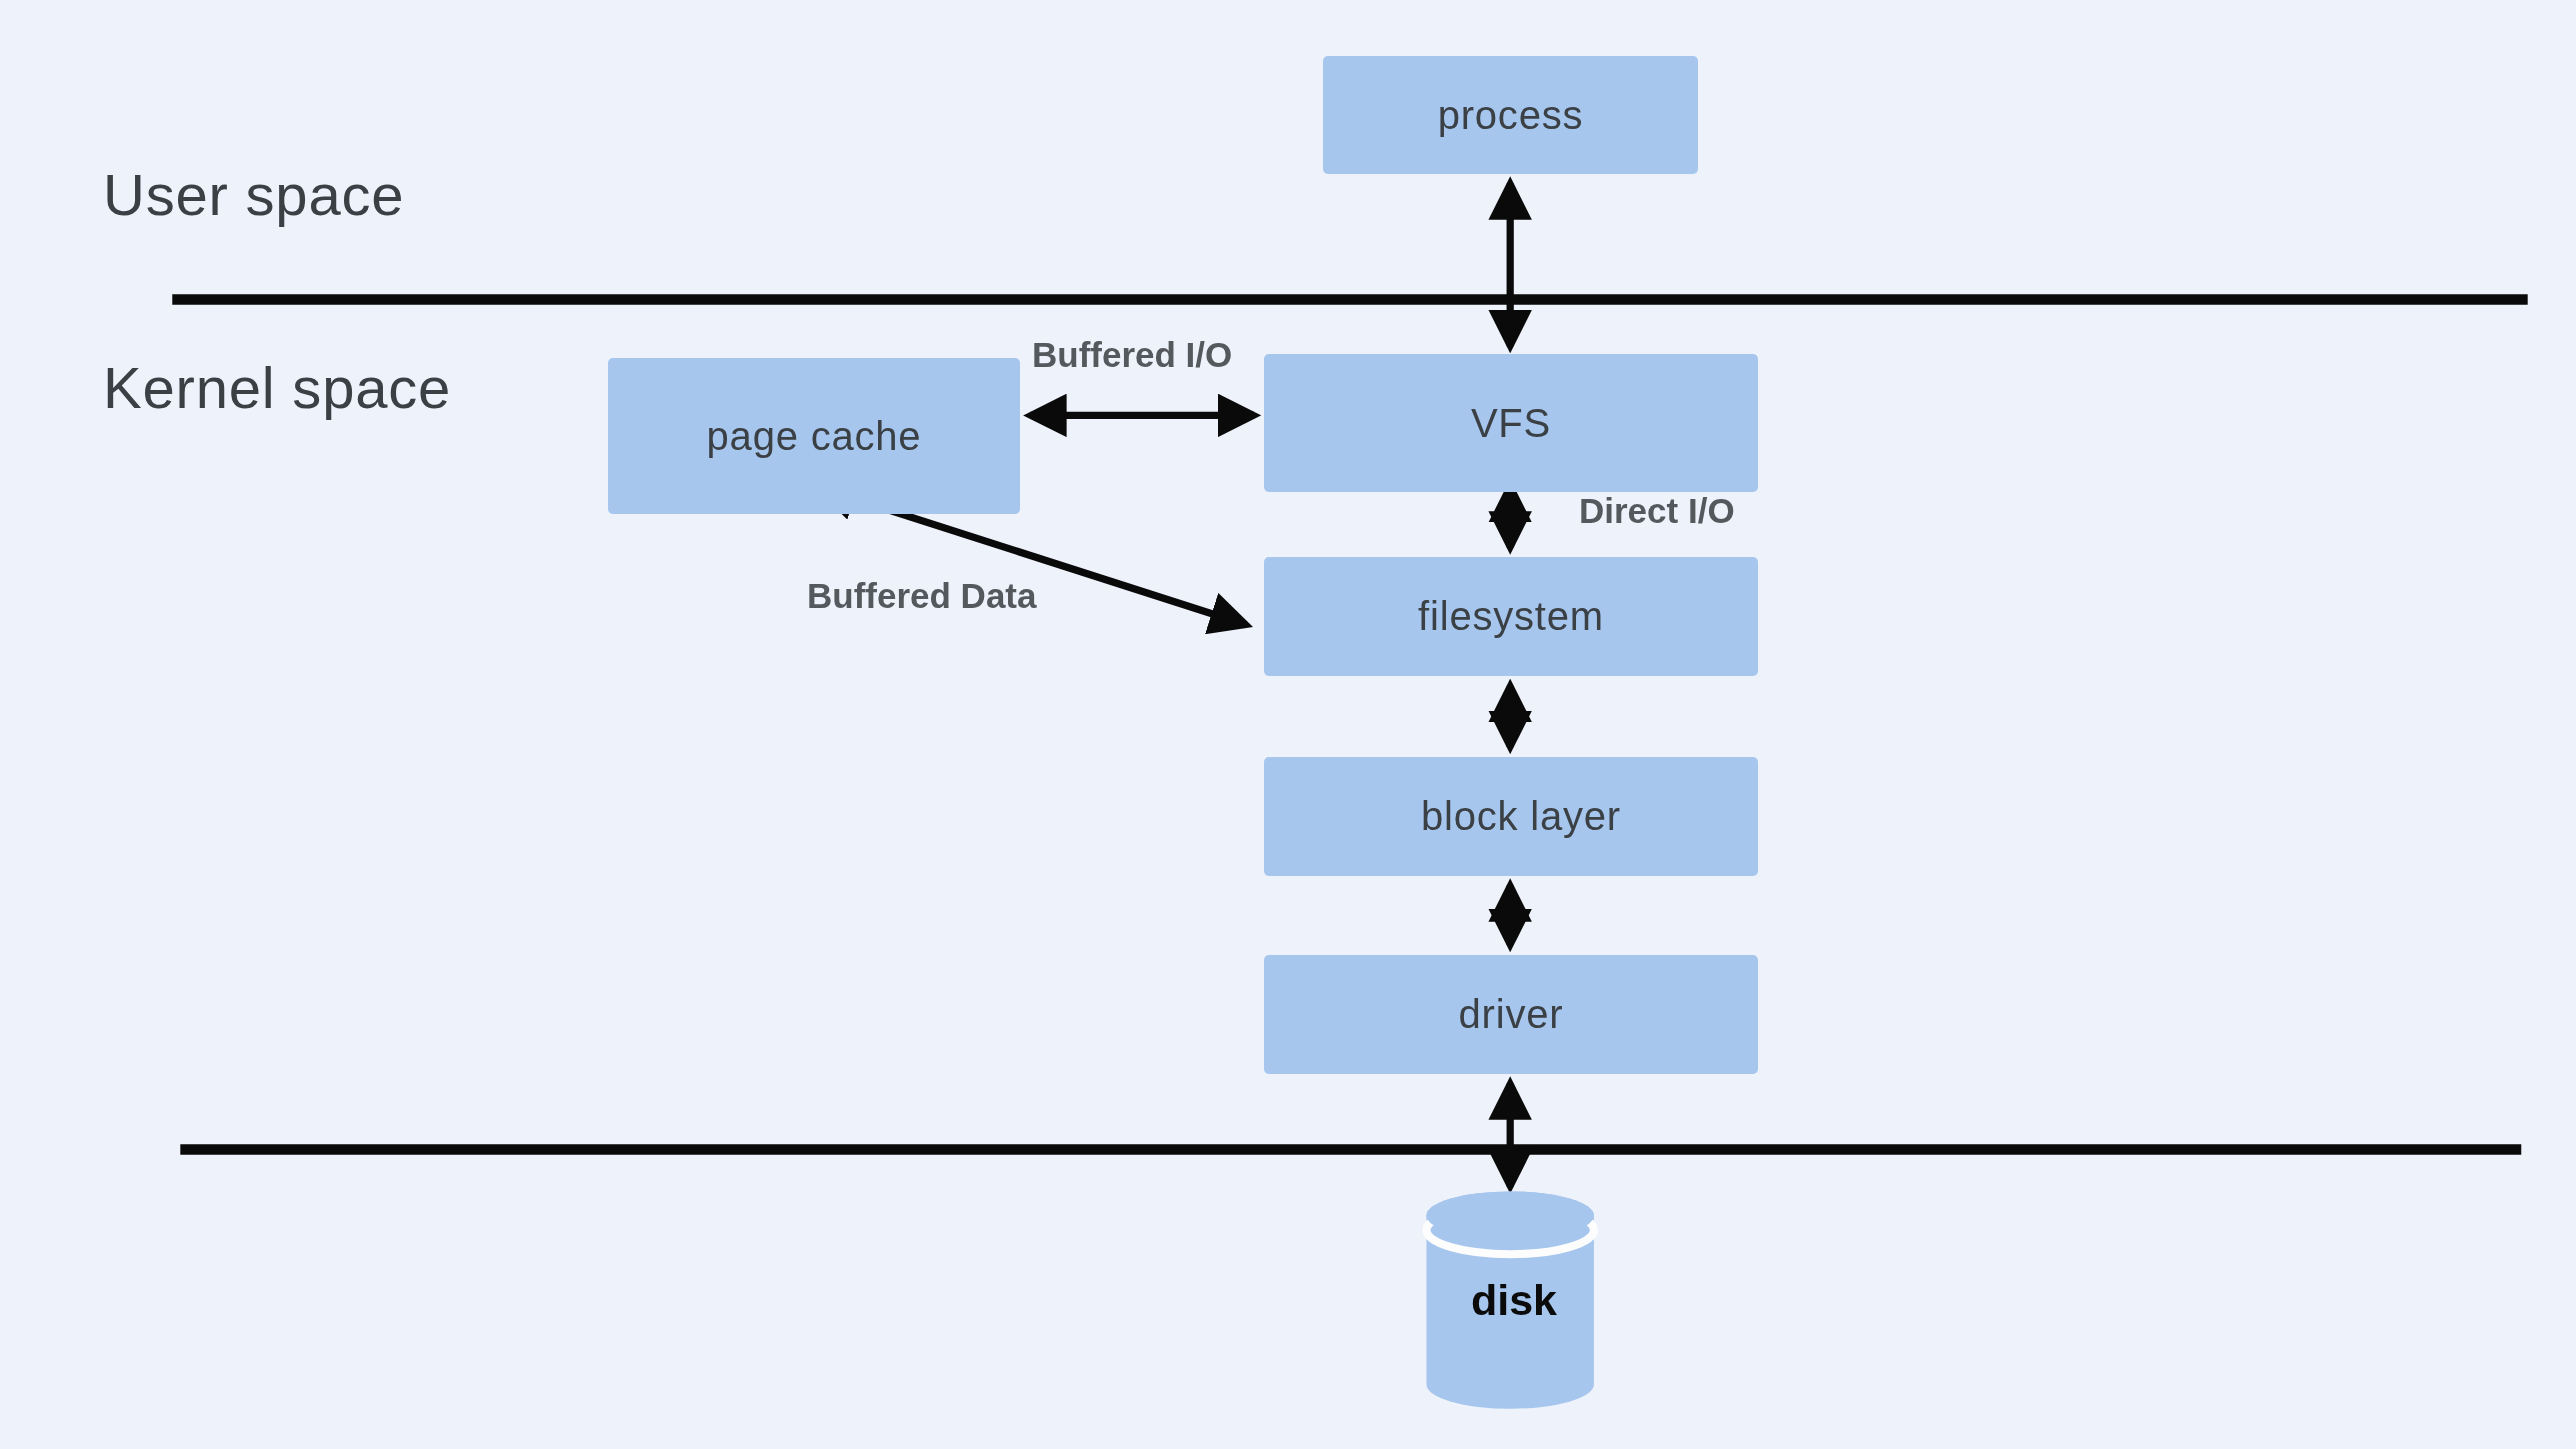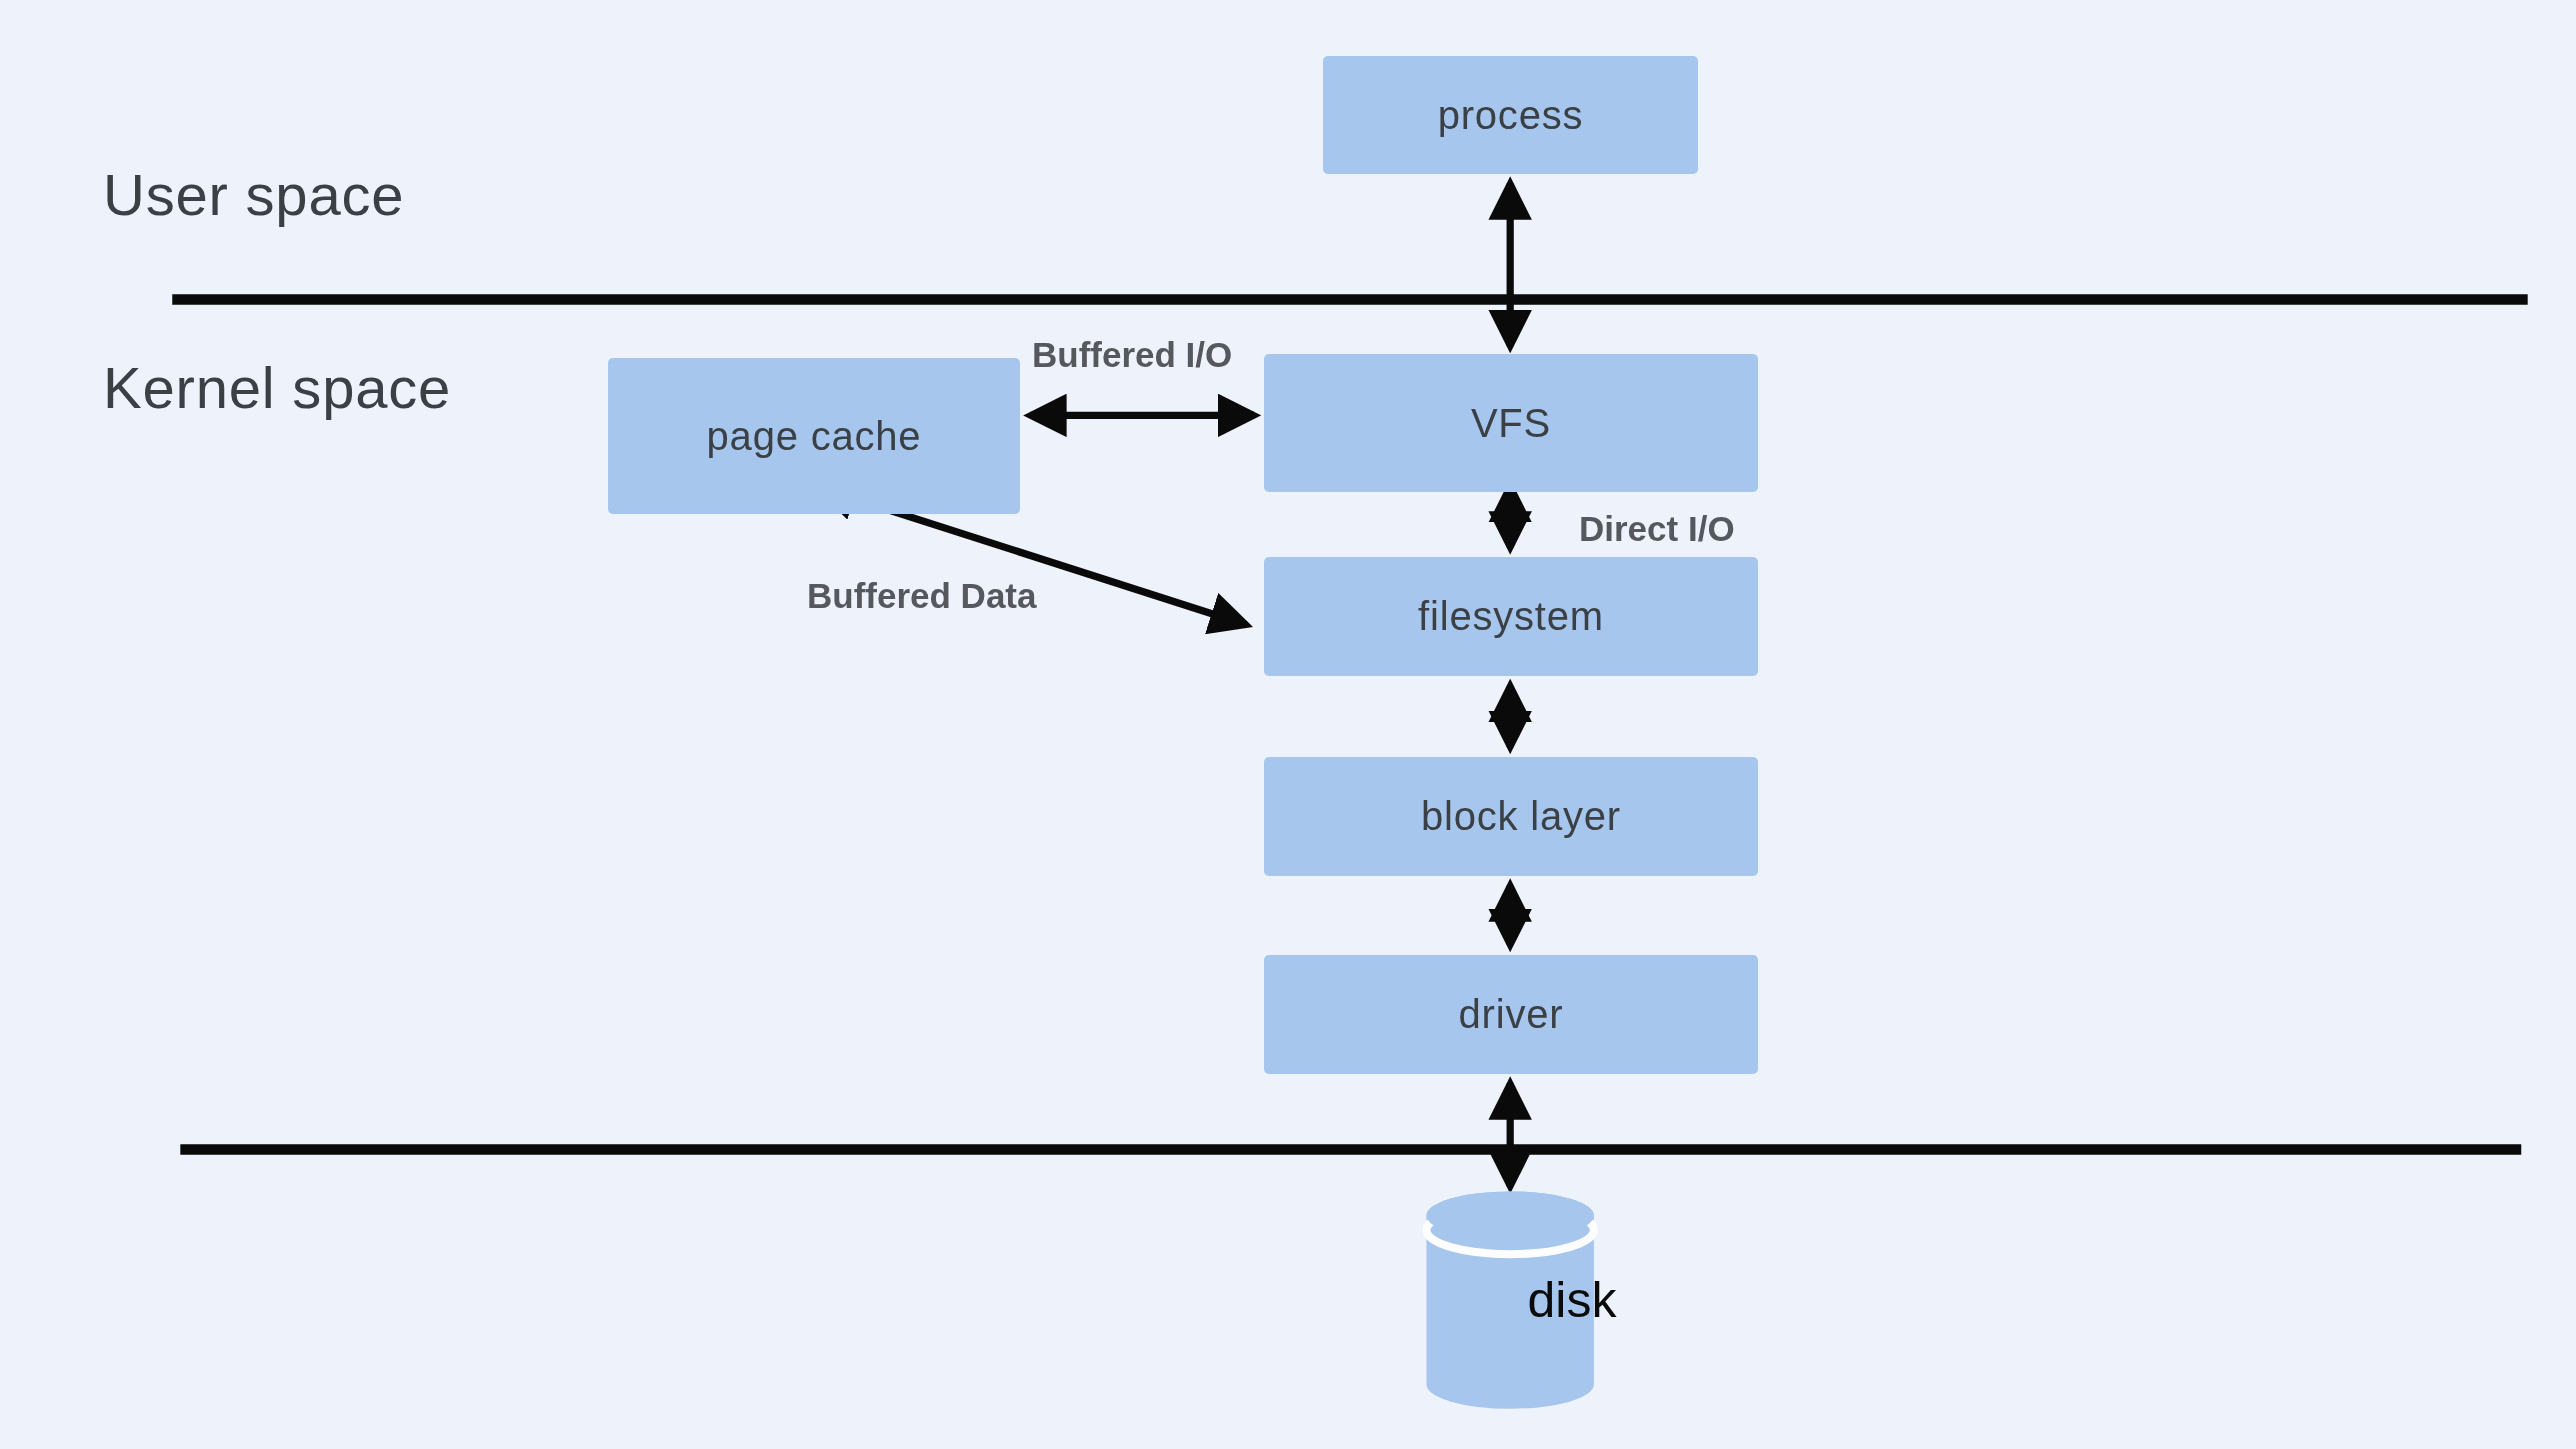--- a/index.html
+++ b/index.html
@@ -56,29 +56,29 @@
   .label-user-space   { left: 103px; top: 161px; }
   .label-kernel-space { left: 103px; top: 354px; }
   .annotation {
     position: absolute;
     color: var(--annotation-text);
     font-size: 35px;
     font-weight: bold;
     white-space: nowrap;
   }
   .label-buffered-io   { left: 1032px; top: 335px; }
-  .label-direct-io     { left: 1579px; top: 509px; }
+  .label-direct-io     { left: 1579px; top: 491px; }
   .label-buffered-data { left: 807px; top: 576px; }
   .disk-label {
     position: absolute;
-    left: 1572px; top: 1300px;
+    left: 1514px; top: 1300px;
     transform: translate(-50%, -50%);
     color: var(--disk-text);
-    font-size: 50px;
-    font-weight: normal;
+    font-size: 43px;
+    font-weight: bold;
   }
 </style>
 </head>
 <body>
 
 <div class="canvas">
 
   <svg class="arrow-layer" viewBox="0 0 3200 1800" xmlns="http://www.w3.org/2000/svg">
     <defs>
       <marker id="ah" viewBox="0 0 6 6" markerWidth="6" markerHeight="6" refX="5" refY="3" orient="auto-start-reverse" markerUnits="strokeWidth">

